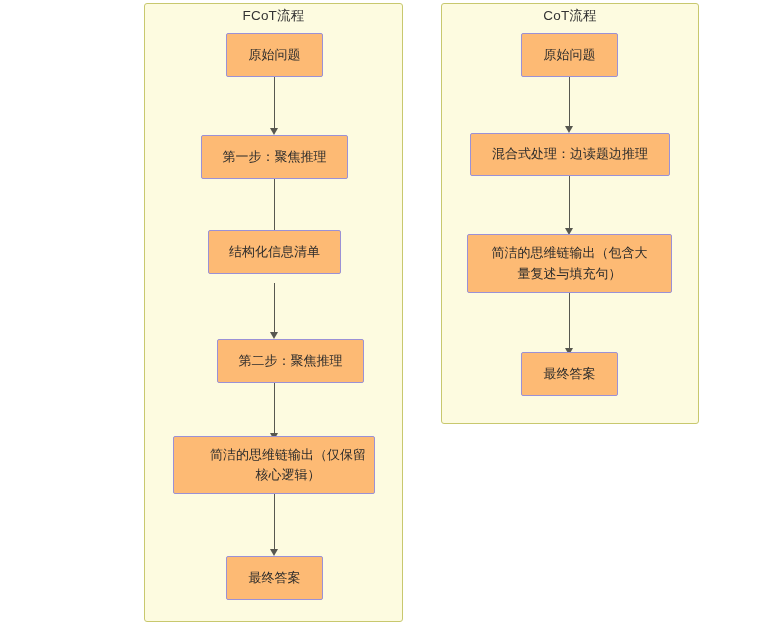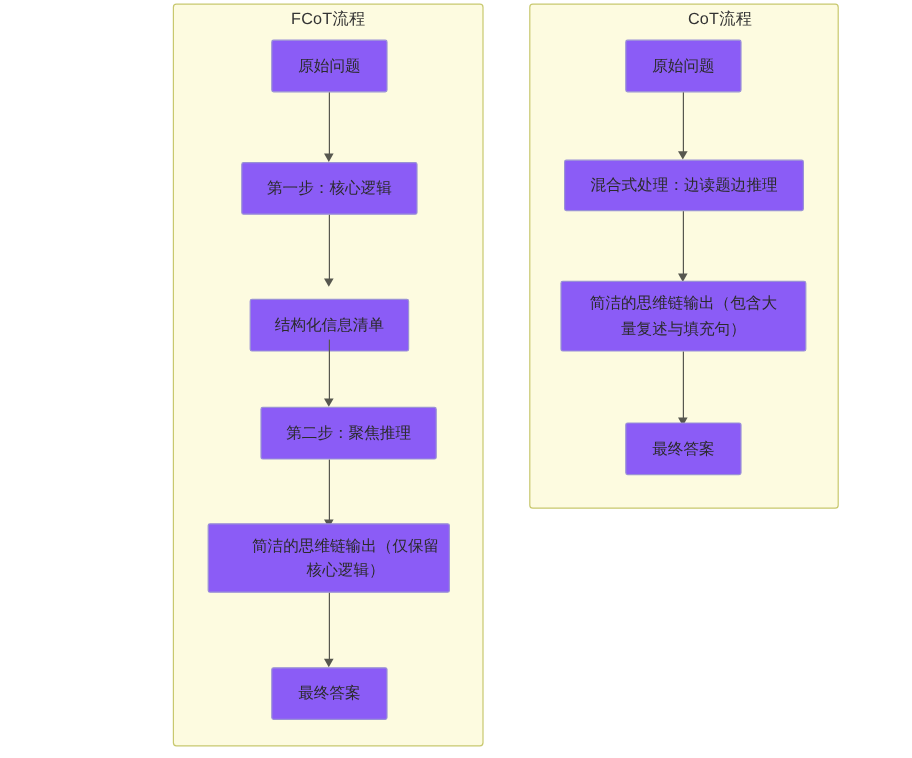--- a/index.html
+++ b/index.html
@@ -31,21 +31,21 @@
     left: 0;
     right: 0;
     text-align: center;
     font-size: 13.5px;
     color: #333333;
     letter-spacing: 0.2px;
     white-space: nowrap;
   }
   .node {
     position: absolute;
-    background: #8b5cf6;
+    background: #fdba74;
     border: 1.2px solid #9a91d6;
     border-radius: 2px;
     box-sizing: border-box;
     display: flex;
     align-items: center;
     justify-content: center;
     text-align: center;
     font-size: 13px;
     color: #2b2b2b;
     line-height: 1.55;
@@ -77,26 +77,26 @@
   <div class="subgraph" style="left:99px; top:3px; width:259px; height:619px;"></div>
   <div class="subgraph-title" style="left:99px; width:259px; top:7px;">FCoT流程</div>
 
   <div class="node" style="left:181px; top:33px; width:97px; height:44px;">
     <span>原始问题</span>
   </div>
   <div class="edge" style="left:229px; top:77px; height:54px;"></div>
   <div class="arrowhead" style="left:225px; top:128px;"></div>
 
   <div class="node" style="left:156px; top:135px; width:147px; height:44px;">
-    <span>第一步：核心逻辑</span>
+    <span>第一步：聚焦推理</span>
   </div>
   <div class="edge" style="left:229px; top:179px; height:56px;"></div>
   <div class="arrowhead" style="left:225px; top:232px;"></div>
 
-  <div class="node" style="left:163px; top:249px; width:133px; height:44px;">
+  <div class="node" style="left:163px; top:230px; width:133px; height:44px;">
     <span>结构化信息清单</span>
   </div>
   <div class="edge" style="left:229px; top:283px; height:52px;"></div>
   <div class="arrowhead" style="left:225px; top:332px;"></div>
 
   <div class="node" style="left:172px; top:339px; width:147px; height:44px;">
     <span>第二步：聚焦推理</span>
   </div>
   <div class="edge" style="left:229px; top:383px; height:56px;"></div>
   <div class="arrowhead" style="left:225px; top:433px;"></div>
@@ -106,21 +106,21 @@
 核心逻辑）</span>
   </div>
   <div class="edge" style="left:229px; top:494px; height:58px;"></div>
   <div class="arrowhead" style="left:225px; top:549px;"></div>
 
   <div class="node" style="left:181px; top:556px; width:97px; height:44px;">
     <span>最终答案</span>
   </div>
 
   <div class="subgraph" style="left:396px; top:3px; width:258px; height:421px;"></div>
-  <div class="subgraph-title" style="left:384px; width:258px; top:7px;padding-left:42px;">CoT流程</div>
+  <div class="subgraph-title" style="left:396px; width:258px; top:7px;">CoT流程</div>
 
   <div class="node" style="left:476px; top:33px; width:97px; height:44px;">
     <span>原始问题</span>
   </div>
   <div class="edge" style="left:524px; top:77px; height:52px;"></div>
   <div class="arrowhead" style="left:520px; top:126px;"></div>
 
   <div class="node" style="left:425px; top:133px; width:200px; height:43px;">
     <span>混合式处理：边读题边推理</span>
   </div>

